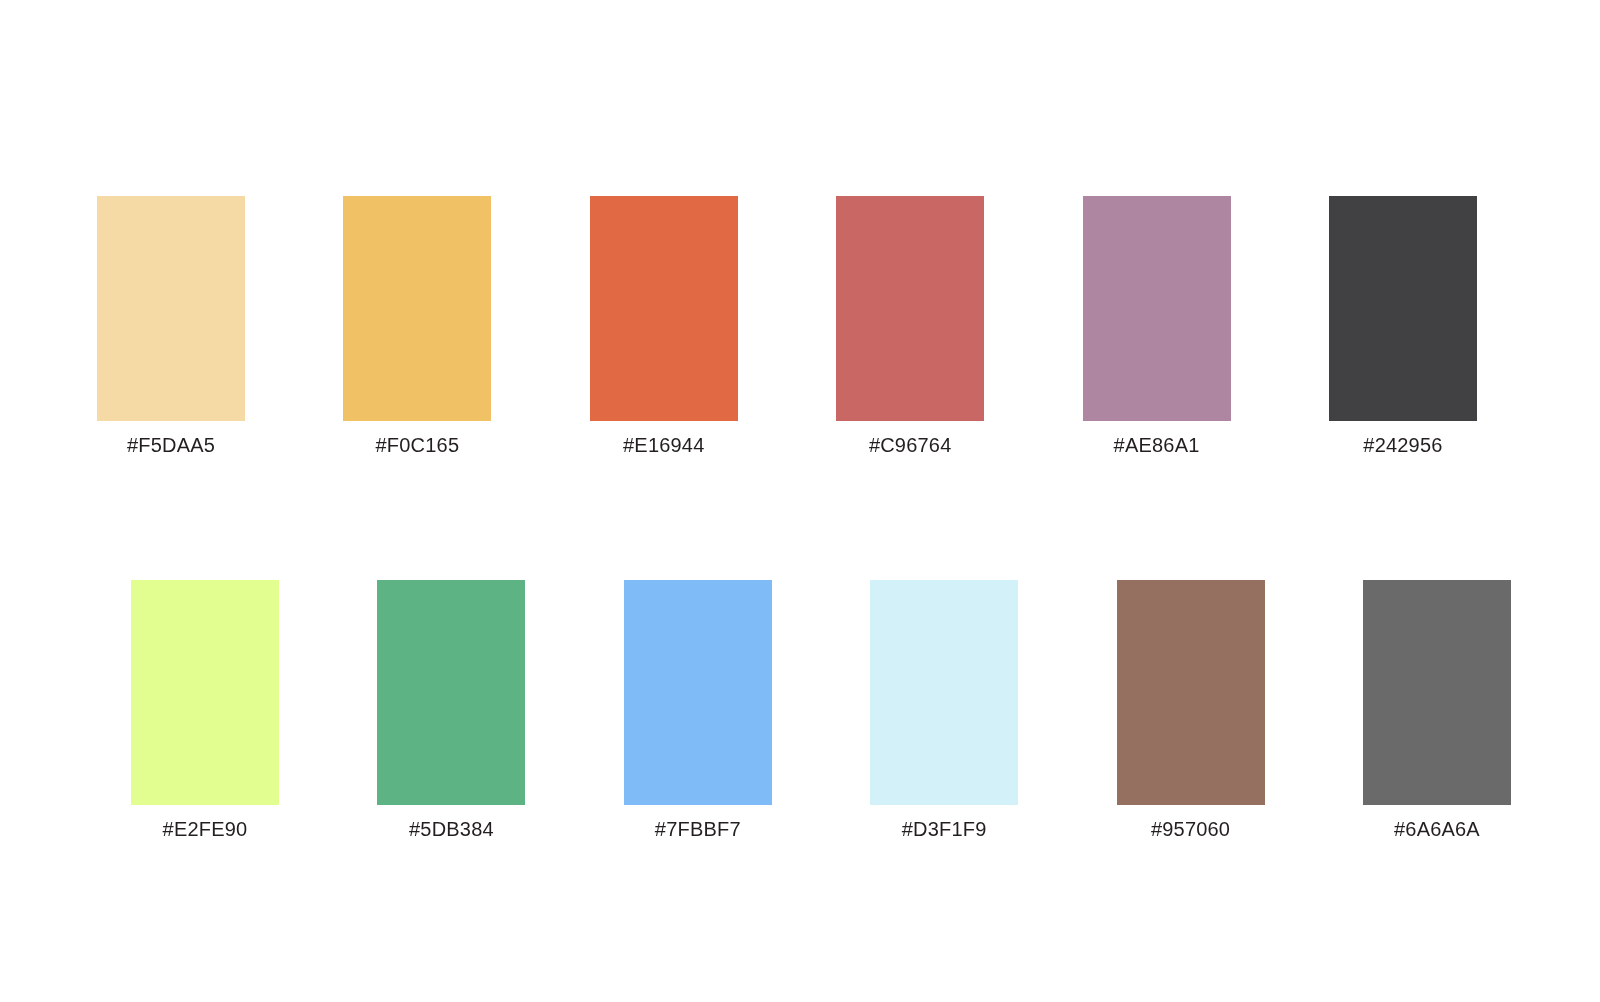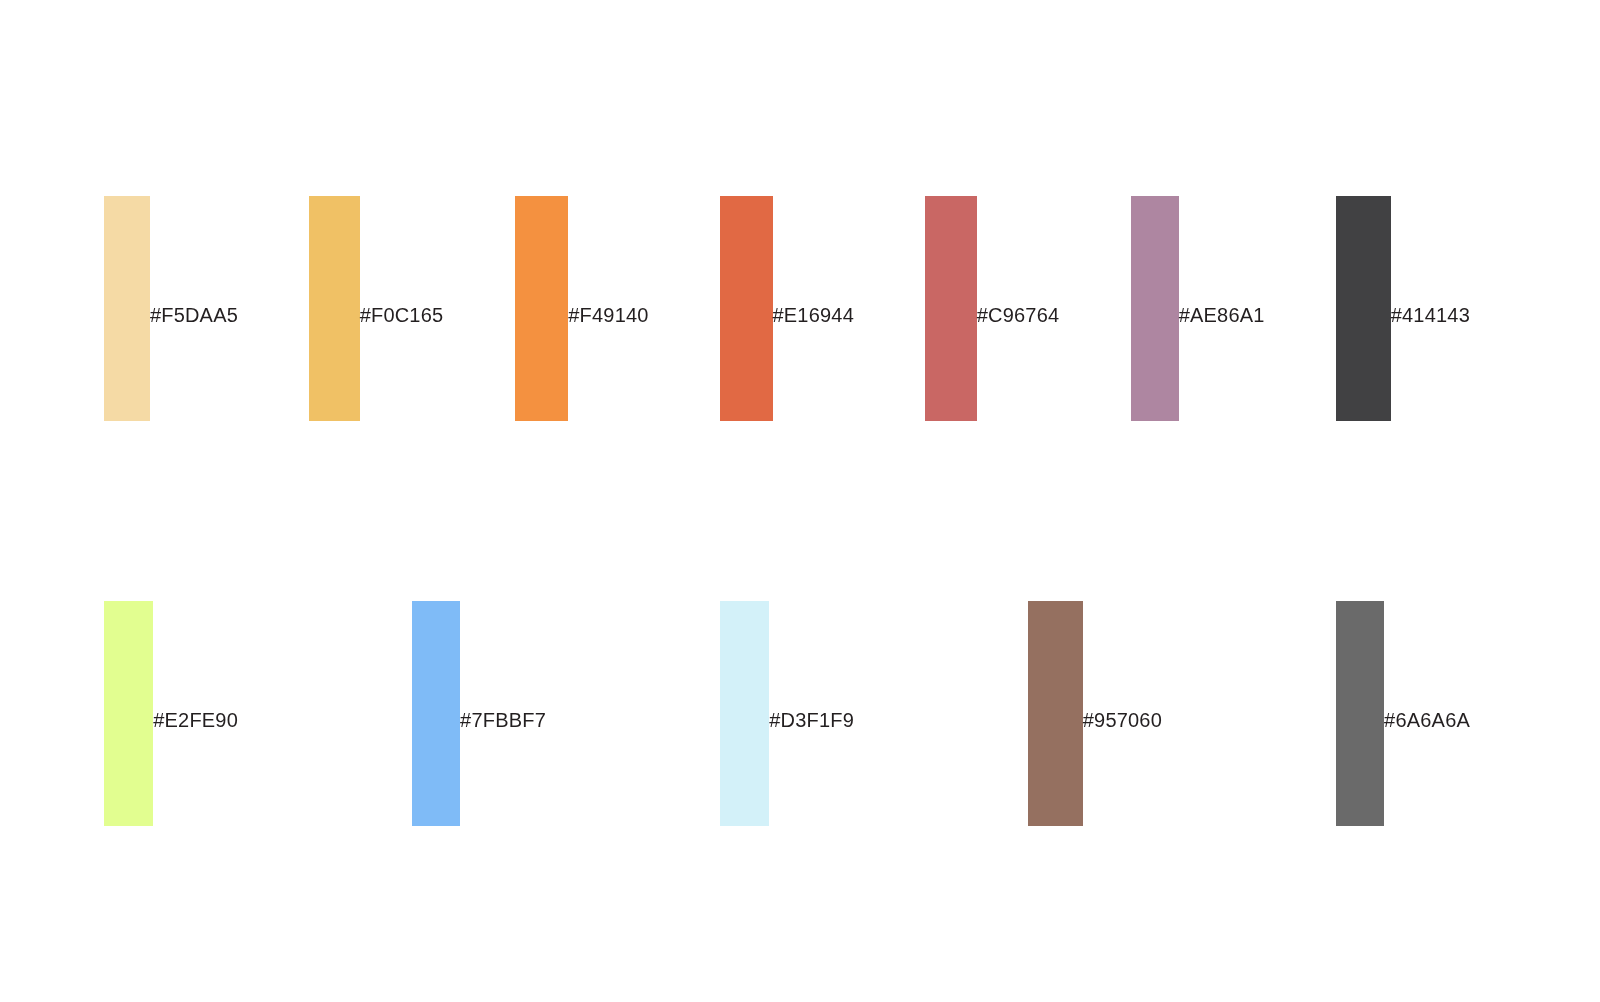--- a/index.html
+++ b/index.html
@@ -32,26 +32,26 @@
     position: absolute;
     left: 104px;
     width: 1366px;
     display: flex;
     flex-direction: row;
     justify-content: space-between;
     align-items: flex-start;
   }
 
   #swatch-row-1 { top: 196px; }
-  #swatch-row-2 { top: 601px; }
+  #swatch-row-2 { top: 580px; margin-left: 34px; }
 
   .swatch-cell {
     width: 134px;
     display: flex;
-    flex-direction: row;
+    flex-direction: column;
     align-items: center;
   }
 
   .swatch-chip {
     width: 148px;
     height: 225px;
     display: block;
   }
 
   .swatch-label {
@@ -73,44 +73,44 @@
   <div class="swatch-row" id="swatch-row-1">
       <div class="swatch-cell">
         <div class="swatch-chip" style="background-color: rgb(245, 218, 165);"></div>
         <div class="swatch-label">#F5DAA5</div>
       </div>
       <div class="swatch-cell">
         <div class="swatch-chip" style="background-color: rgb(240, 193, 101);"></div>
         <div class="swatch-label">#F0C165</div>
       </div>
       <div class="swatch-cell">
-        <div class="swatch-chip" style="background-color: rgb(244, 145, 64);"></div>
-        <div class="swatch-label">#F49140</div>
-      </div>
-      <div class="swatch-cell">
         <div class="swatch-chip" style="background-color: rgb(225, 105, 68);"></div>
         <div class="swatch-label">#E16944</div>
       </div>
       <div class="swatch-cell">
         <div class="swatch-chip" style="background-color: rgb(201, 103, 100);"></div>
         <div class="swatch-label">#C96764</div>
       </div>
       <div class="swatch-cell">
         <div class="swatch-chip" style="background-color: rgb(174, 134, 161);"></div>
         <div class="swatch-label">#AE86A1</div>
       </div>
       <div class="swatch-cell">
         <div class="swatch-chip" style="background-color: rgb(65, 65, 67);"></div>
-        <div class="swatch-label">#414143</div>
+        <div class="swatch-label">#242956</div>
       </div>
     </div>
   <div class="swatch-row" id="swatch-row-2">
       <div class="swatch-cell">
         <div class="swatch-chip" style="background-color: rgb(226, 254, 144);"></div>
         <div class="swatch-label">#E2FE90</div>
+      </div>
+      <div class="swatch-cell">
+        <div class="swatch-chip" style="background-color: rgb(93, 179, 132);"></div>
+        <div class="swatch-label">#5DB384</div>
       </div>
       <div class="swatch-cell">
         <div class="swatch-chip" style="background-color: rgb(127, 187, 247);"></div>
         <div class="swatch-label">#7FBBF7</div>
       </div>
       <div class="swatch-cell">
         <div class="swatch-chip" style="background-color: rgb(211, 241, 249);"></div>
         <div class="swatch-label">#D3F1F9</div>
       </div>
       <div class="swatch-cell">

